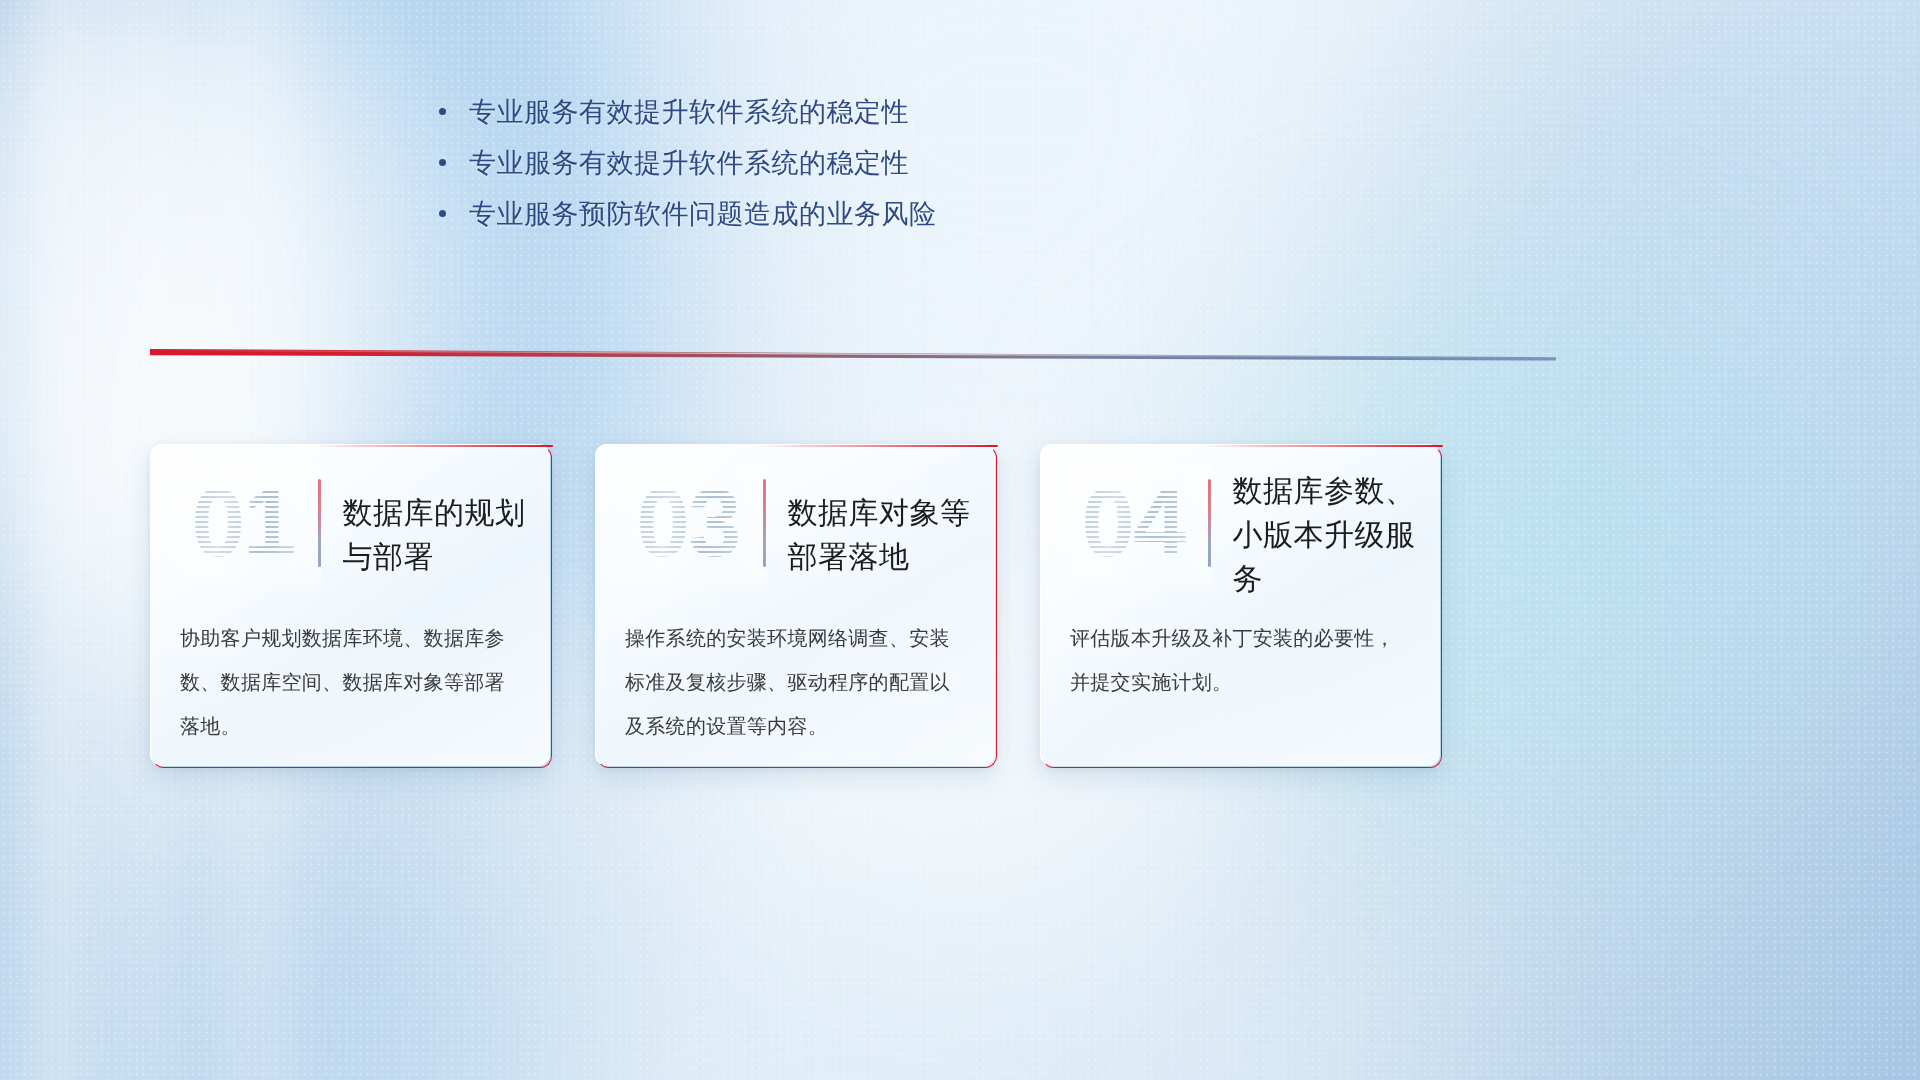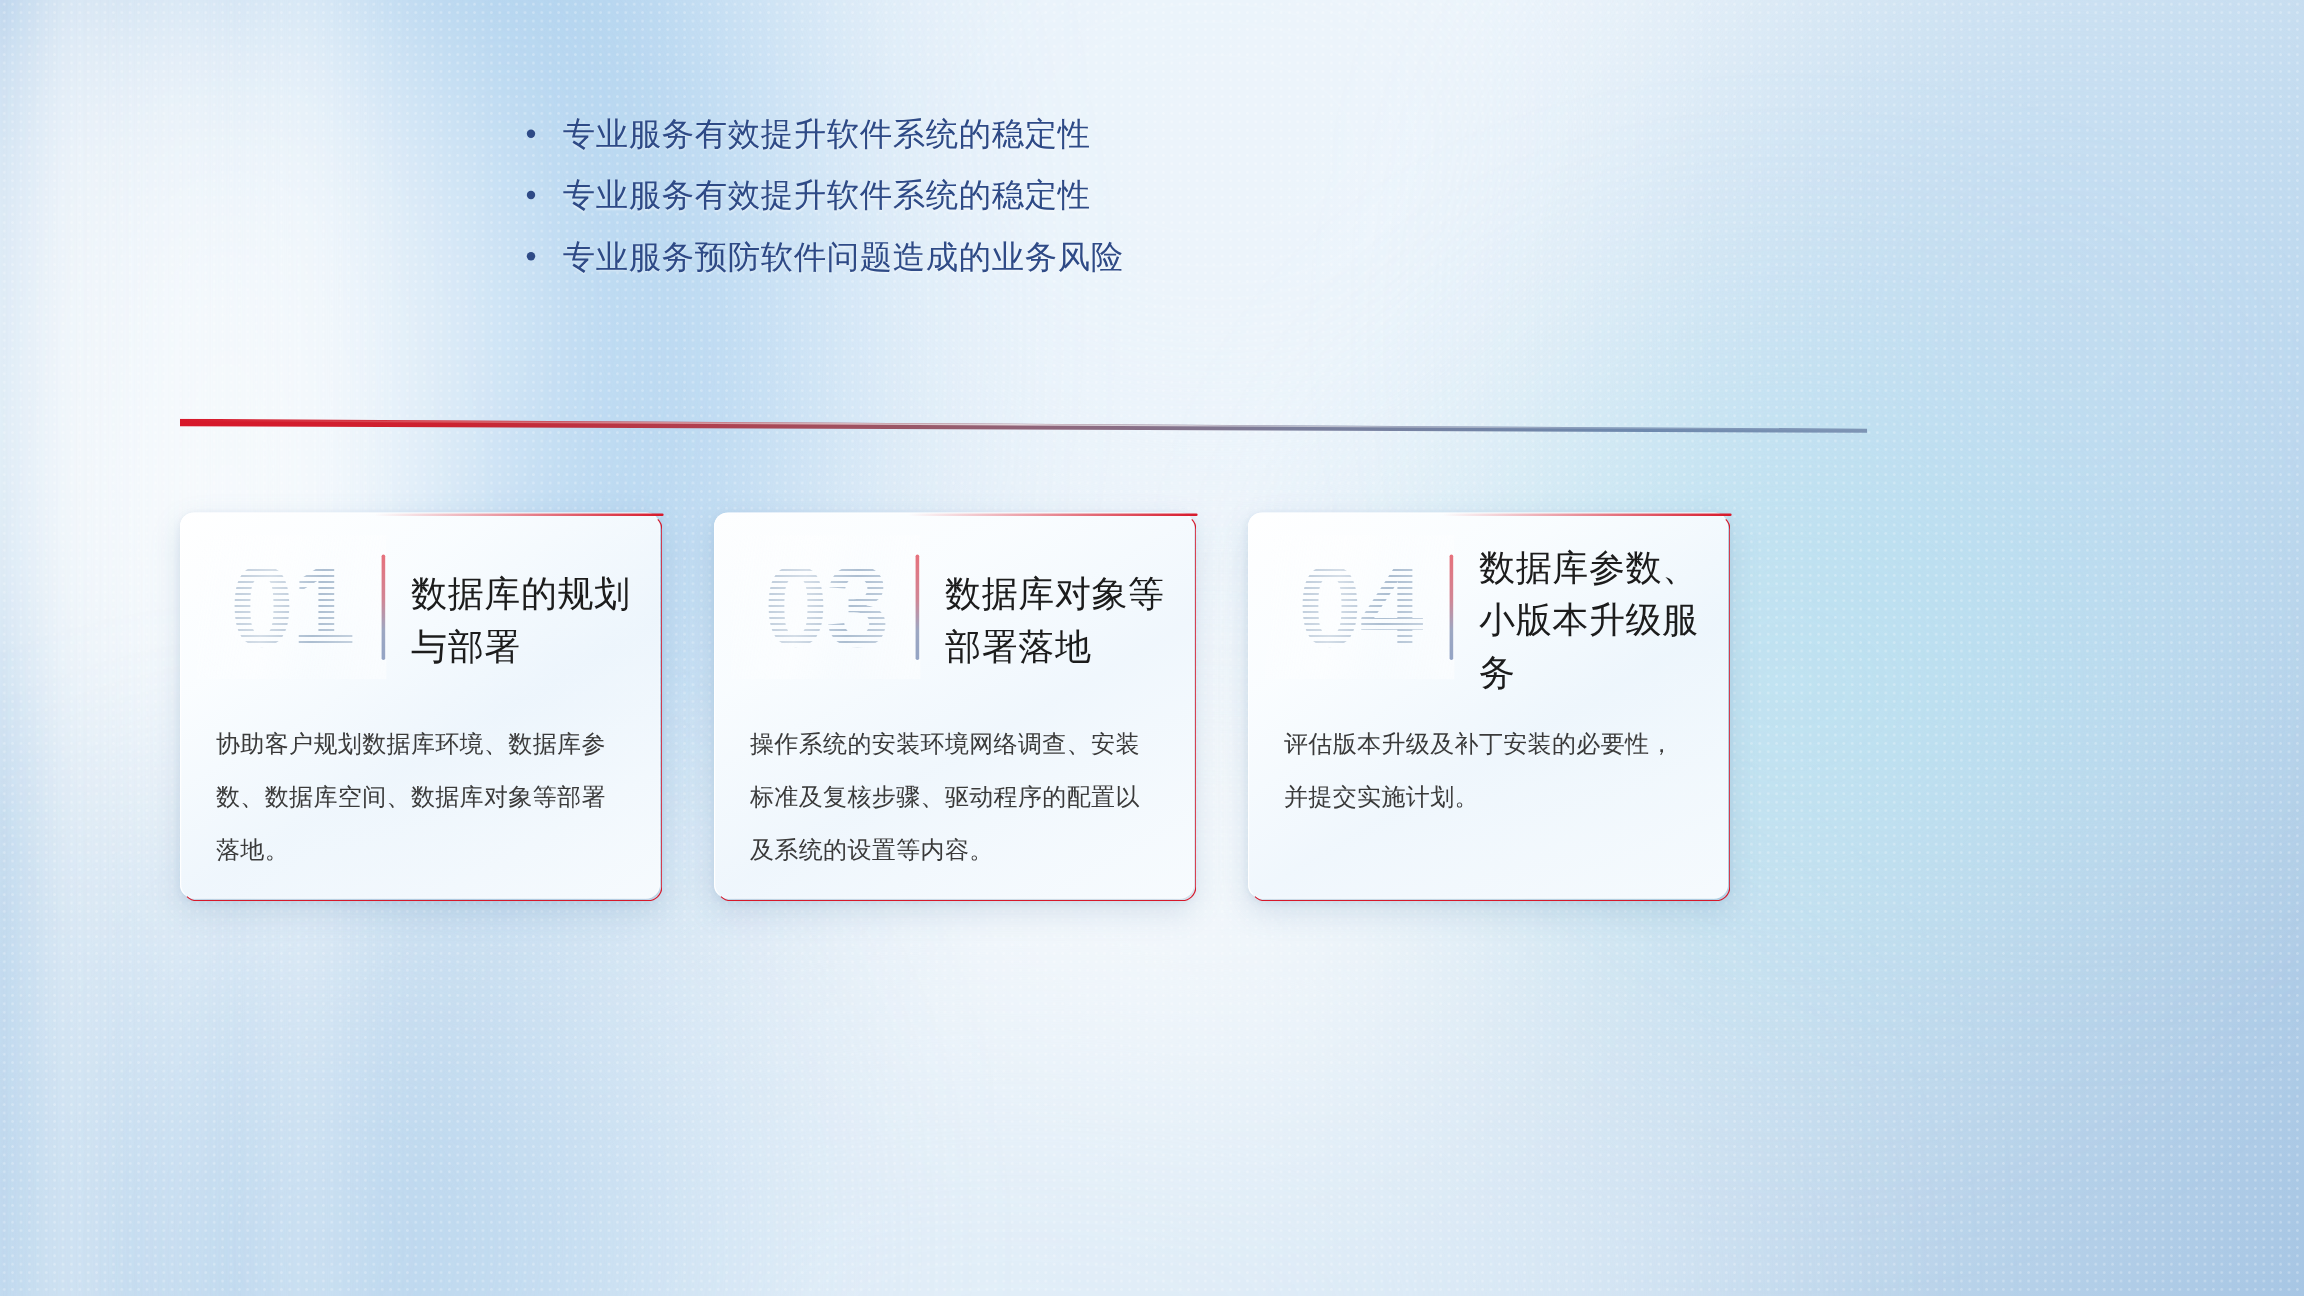--- a/index.html
+++ b/index.html
@@ -85,21 +85,21 @@
 
   
   #divider {
     position:absolute; left:150px; top:349px; width:1406px; height:13px;
     z-index:6;
   }
   #divider svg { display:block; width:100%; height:100%; }
 
   
   #cards {
-    position:absolute; left:150px; top:427px;
+    position:absolute; left:150px; top:444px;
     width:1620px; height:330px;
     display:flex; gap:45px;
     z-index:5;
   }
   .card {
     position:relative;
     width:400px; height:322px;
     border-radius:12px;
     background:
       linear-gradient(150deg,

